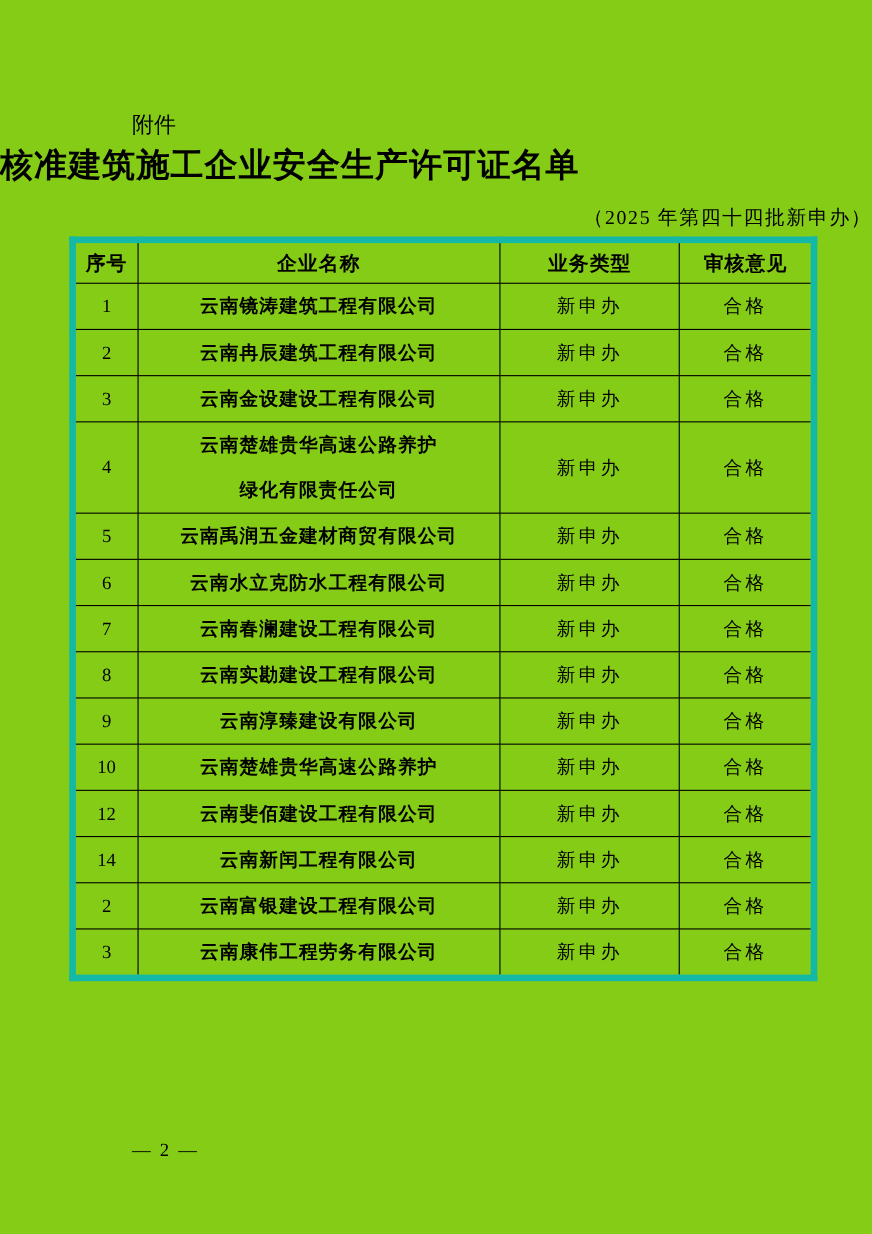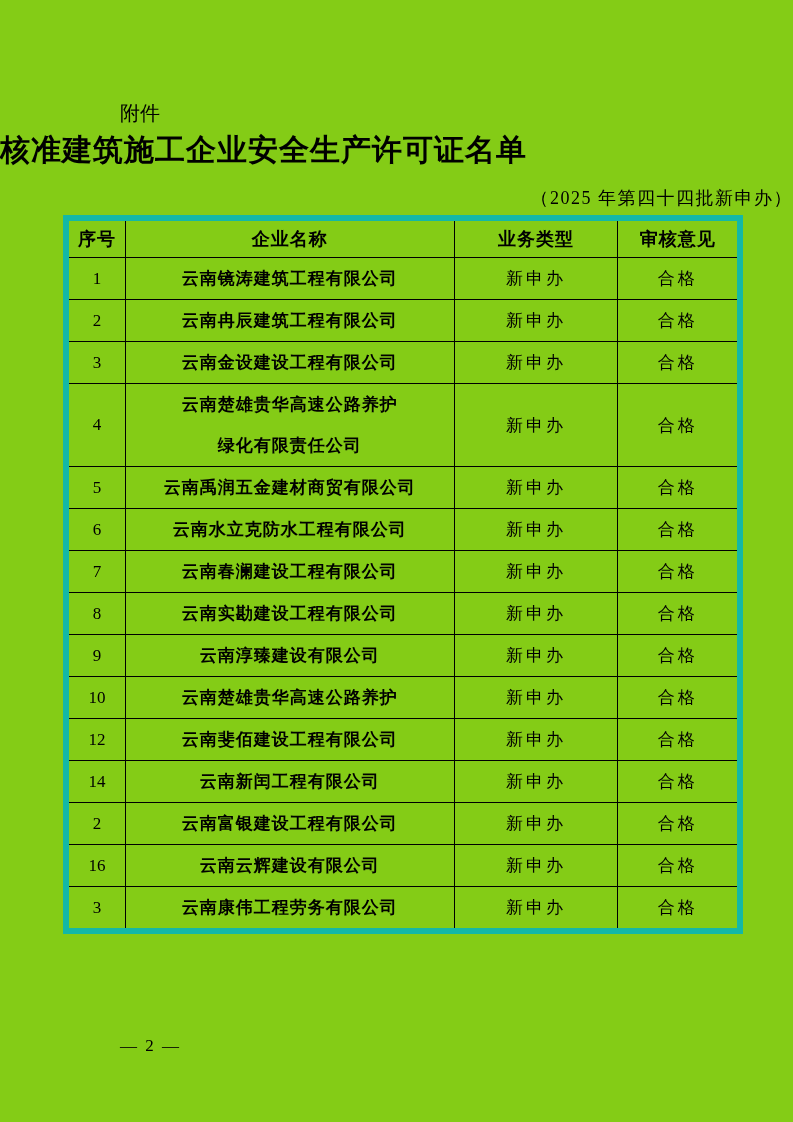--- a/index.html
+++ b/index.html
@@ -196,26 +196,20 @@
         <td class="col-type">新申办</td>
         <td class="col-result">合格</td>
       </tr>
         <tr>
         <td class="col-no">2</td>
         <td class="col-name">云南富银建设工程有限公司</td>
         <td class="col-type">新申办</td>
         <td class="col-result">合格</td>
       </tr>
         <tr>
-        <td class="col-no">16</td>
-        <td class="col-name">云南云辉建设有限公司</td>
-        <td class="col-type">新申办</td>
-        <td class="col-result">合格</td>
-      </tr>
-        <tr>
         <td class="col-no">3</td>
         <td class="col-name">云南康伟工程劳务有限公司</td>
         <td class="col-type">新申办</td>
         <td class="col-result">合格</td>
       </tr>
       </tbody>
   </table>
 
   <div class="page-number">— 2 —</div>
 

